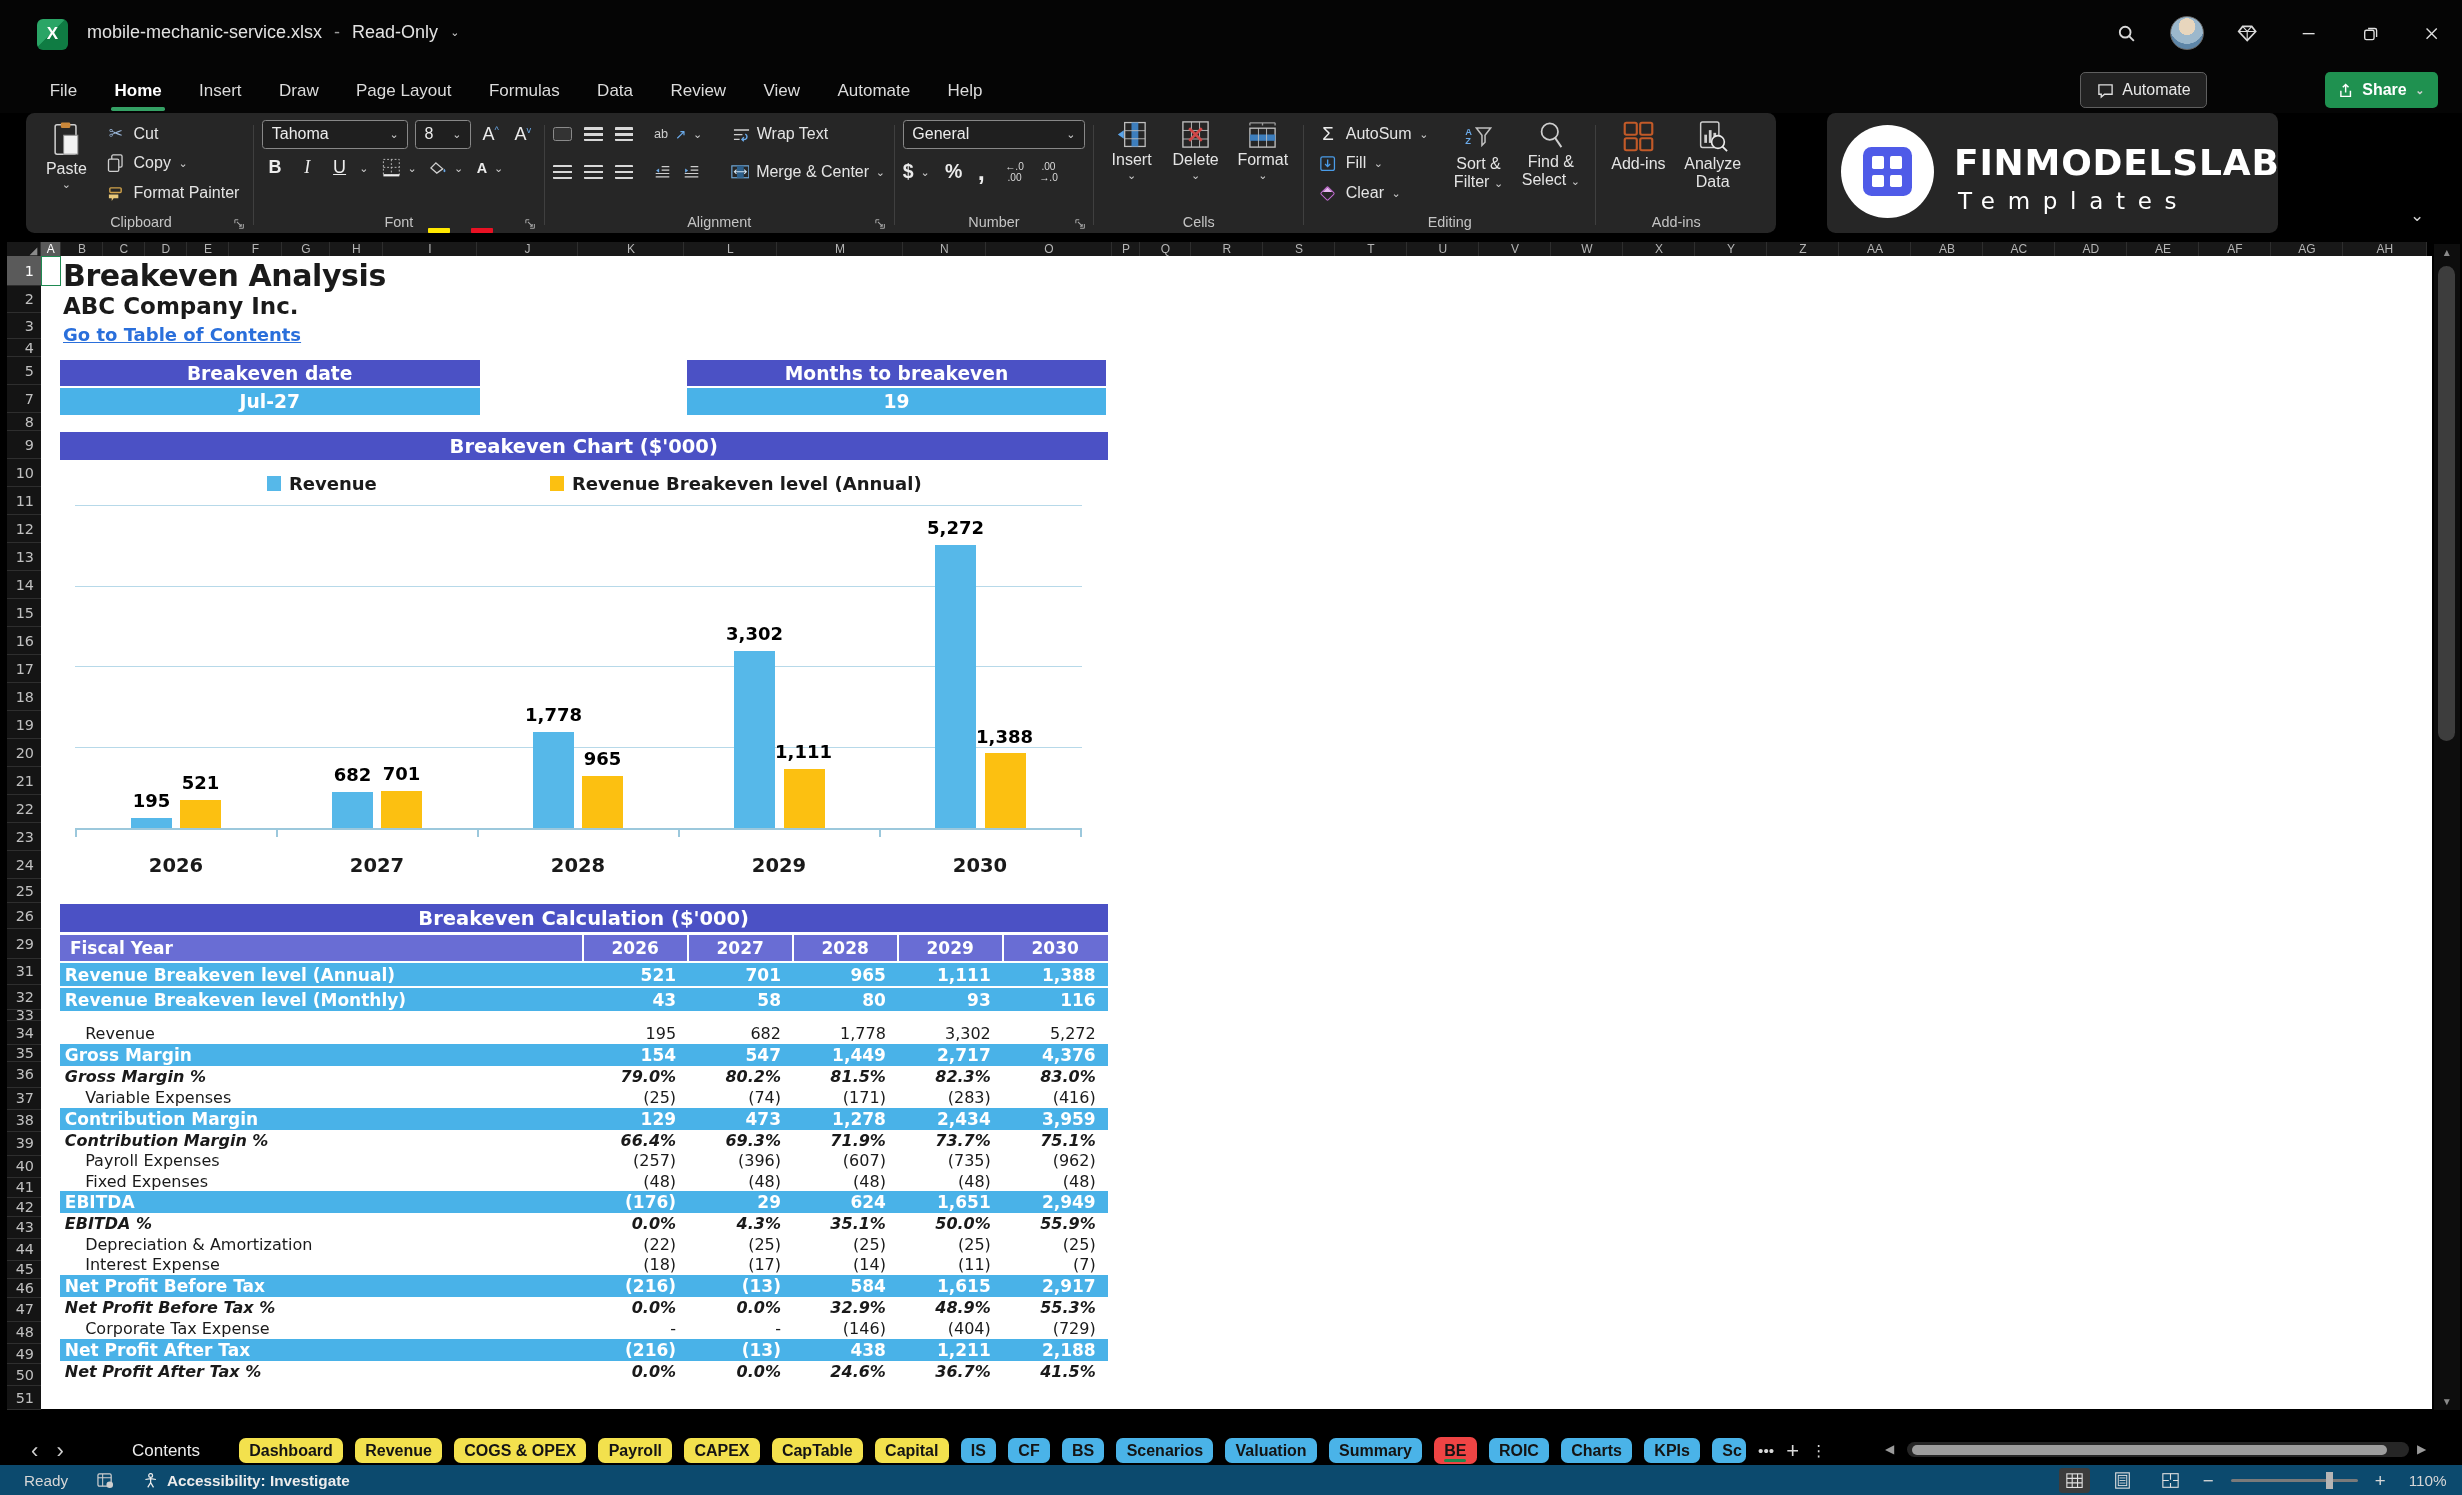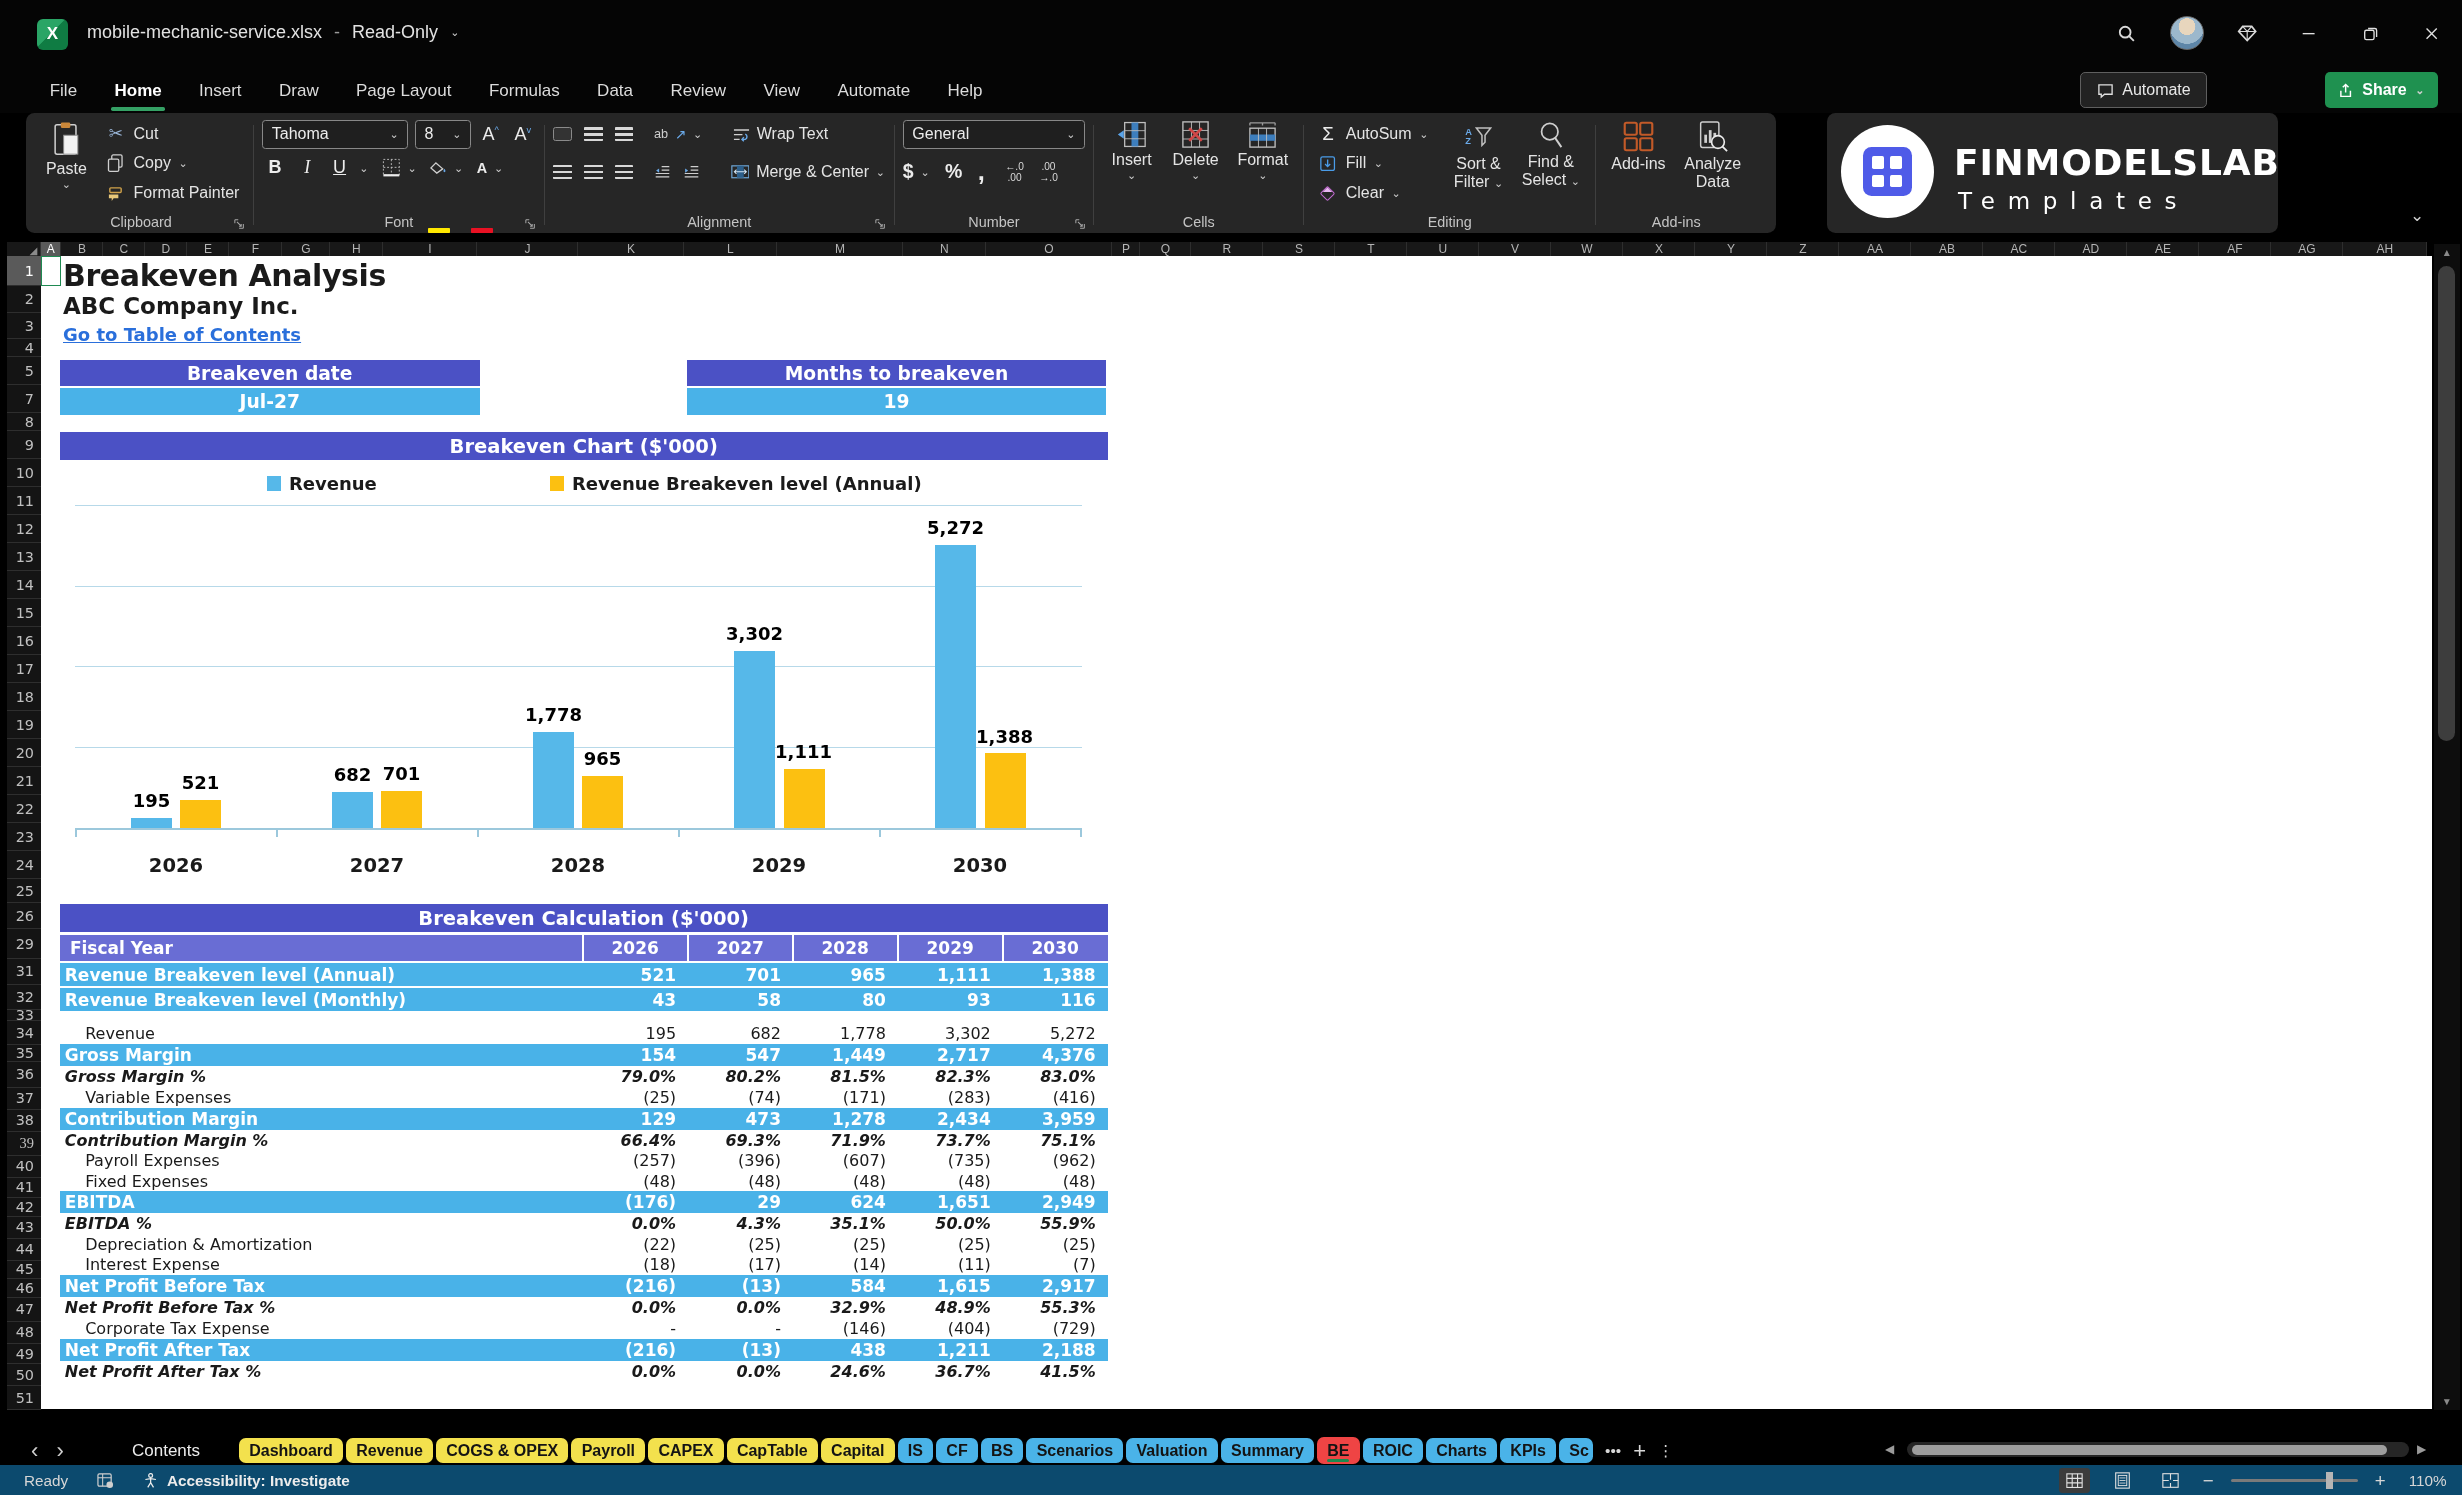--- a/index.html
+++ b/index.html
@@ -136,21 +136,21 @@
   .trow.item{color:#1a1a1a}
   .trow.highlight,.trow.total{background:var(--highlight-blue);color:#fff;font-weight:700;font-size:17px}
   .trow.highlight{margin-bottom:1.7px}
   .trow.percent{font-weight:700;font-style:italic}
   .trow.spacer{background:transparent}
 
   
   .tabstrip{position:absolute;left:0;top:1436px;width:2462px;height:29px;display:flex;align-items:center}
   .tab-nav{font-size:22px;color:#cfcfcf;width:25.5px;text-align:center}
   .contents-tab{margin-left:59px;margin-right:39px;font-size:17px;color:#ececec}
-  .tabs-flow{display:flex;align-items:center;gap:3px}
+  .tabs-flow{display:flex;align-items:center;gap:12px}
   .sheettab{height:25.5px;padding:0 10.2px;border-radius:6.8px;display:flex;align-items:center;font-size:16px;font-weight:600;color:#141414;white-space:nowrap}
   .sheettab.yellow{background:var(--tab-yellow)}
   .sheettab.blue{background:var(--tab-blue)}
   .sheettab.active{background:#ef4444;position:relative;height:27px;font-weight:700}
   .sheettab.active::after{content:"";position:absolute;left:50%;transform:translateX(-50%);bottom:1.7px;width:22px;height:3.4px;border-radius:1.7px;background:#1e8a4f}
   .sheettab.clipped{width:34px;overflow:hidden;padding-right:0}
   .tail-icon{color:#d8d8d8;font-size:15.3px;margin-left:12px}
   .tail-icon.plus{font-size:22px}
   .hscroll-arr{position:absolute;top:1442px;font-size:12px;color:#9a9a9a}
   .hscroll{position:absolute;left:1907px;top:1442px;width:502px;height:15.3px;background:#262626;border-radius:7.6px}
@@ -640,21 +640,21 @@
     <div class="rowh" style="height: 26px;">26</div>
     <div class="rowh" style="height: 30px;">29</div>
     <div class="rowh" style="height: 25.5px;">31</div>
     <div class="rowh" style="height: 25.5px;">32</div>
     <div class="rowh" style="height: 11px;">33</div>
     <div class="rowh" style="height: 24px;">34</div>
     <div class="rowh" style="height: 17px;">35</div>
     <div class="rowh" style="height: 25.5px;">36</div>
     <div class="rowh" style="height: 22px;">37</div>
     <div class="rowh" style="height: 22px;">38</div>
-    <div class="rowh" style="height: 24px; font-family: Liberation Serif, serif;">39</div>
+    <div class="rowh" style="height: 24px;">39</div>
     <div class="rowh" style="height: 22px;">40</div>
     <div class="rowh" style="height: 20.4px;">41</div>
     <div class="rowh" style="height: 18.7px;">42</div>
     <div class="rowh" style="height: 22px;">43</div>
     <div class="rowh" style="height: 22px;">44</div>
     <div class="rowh" style="height: 18.7px;">45</div>
     <div class="rowh" style="height: 18.7px;">46</div>
     <div class="rowh" style="height: 24px;">47</div>
     <div class="rowh" style="height: 22px;">48</div>
     <div class="rowh" style="height: 20.4px;">49</div>

